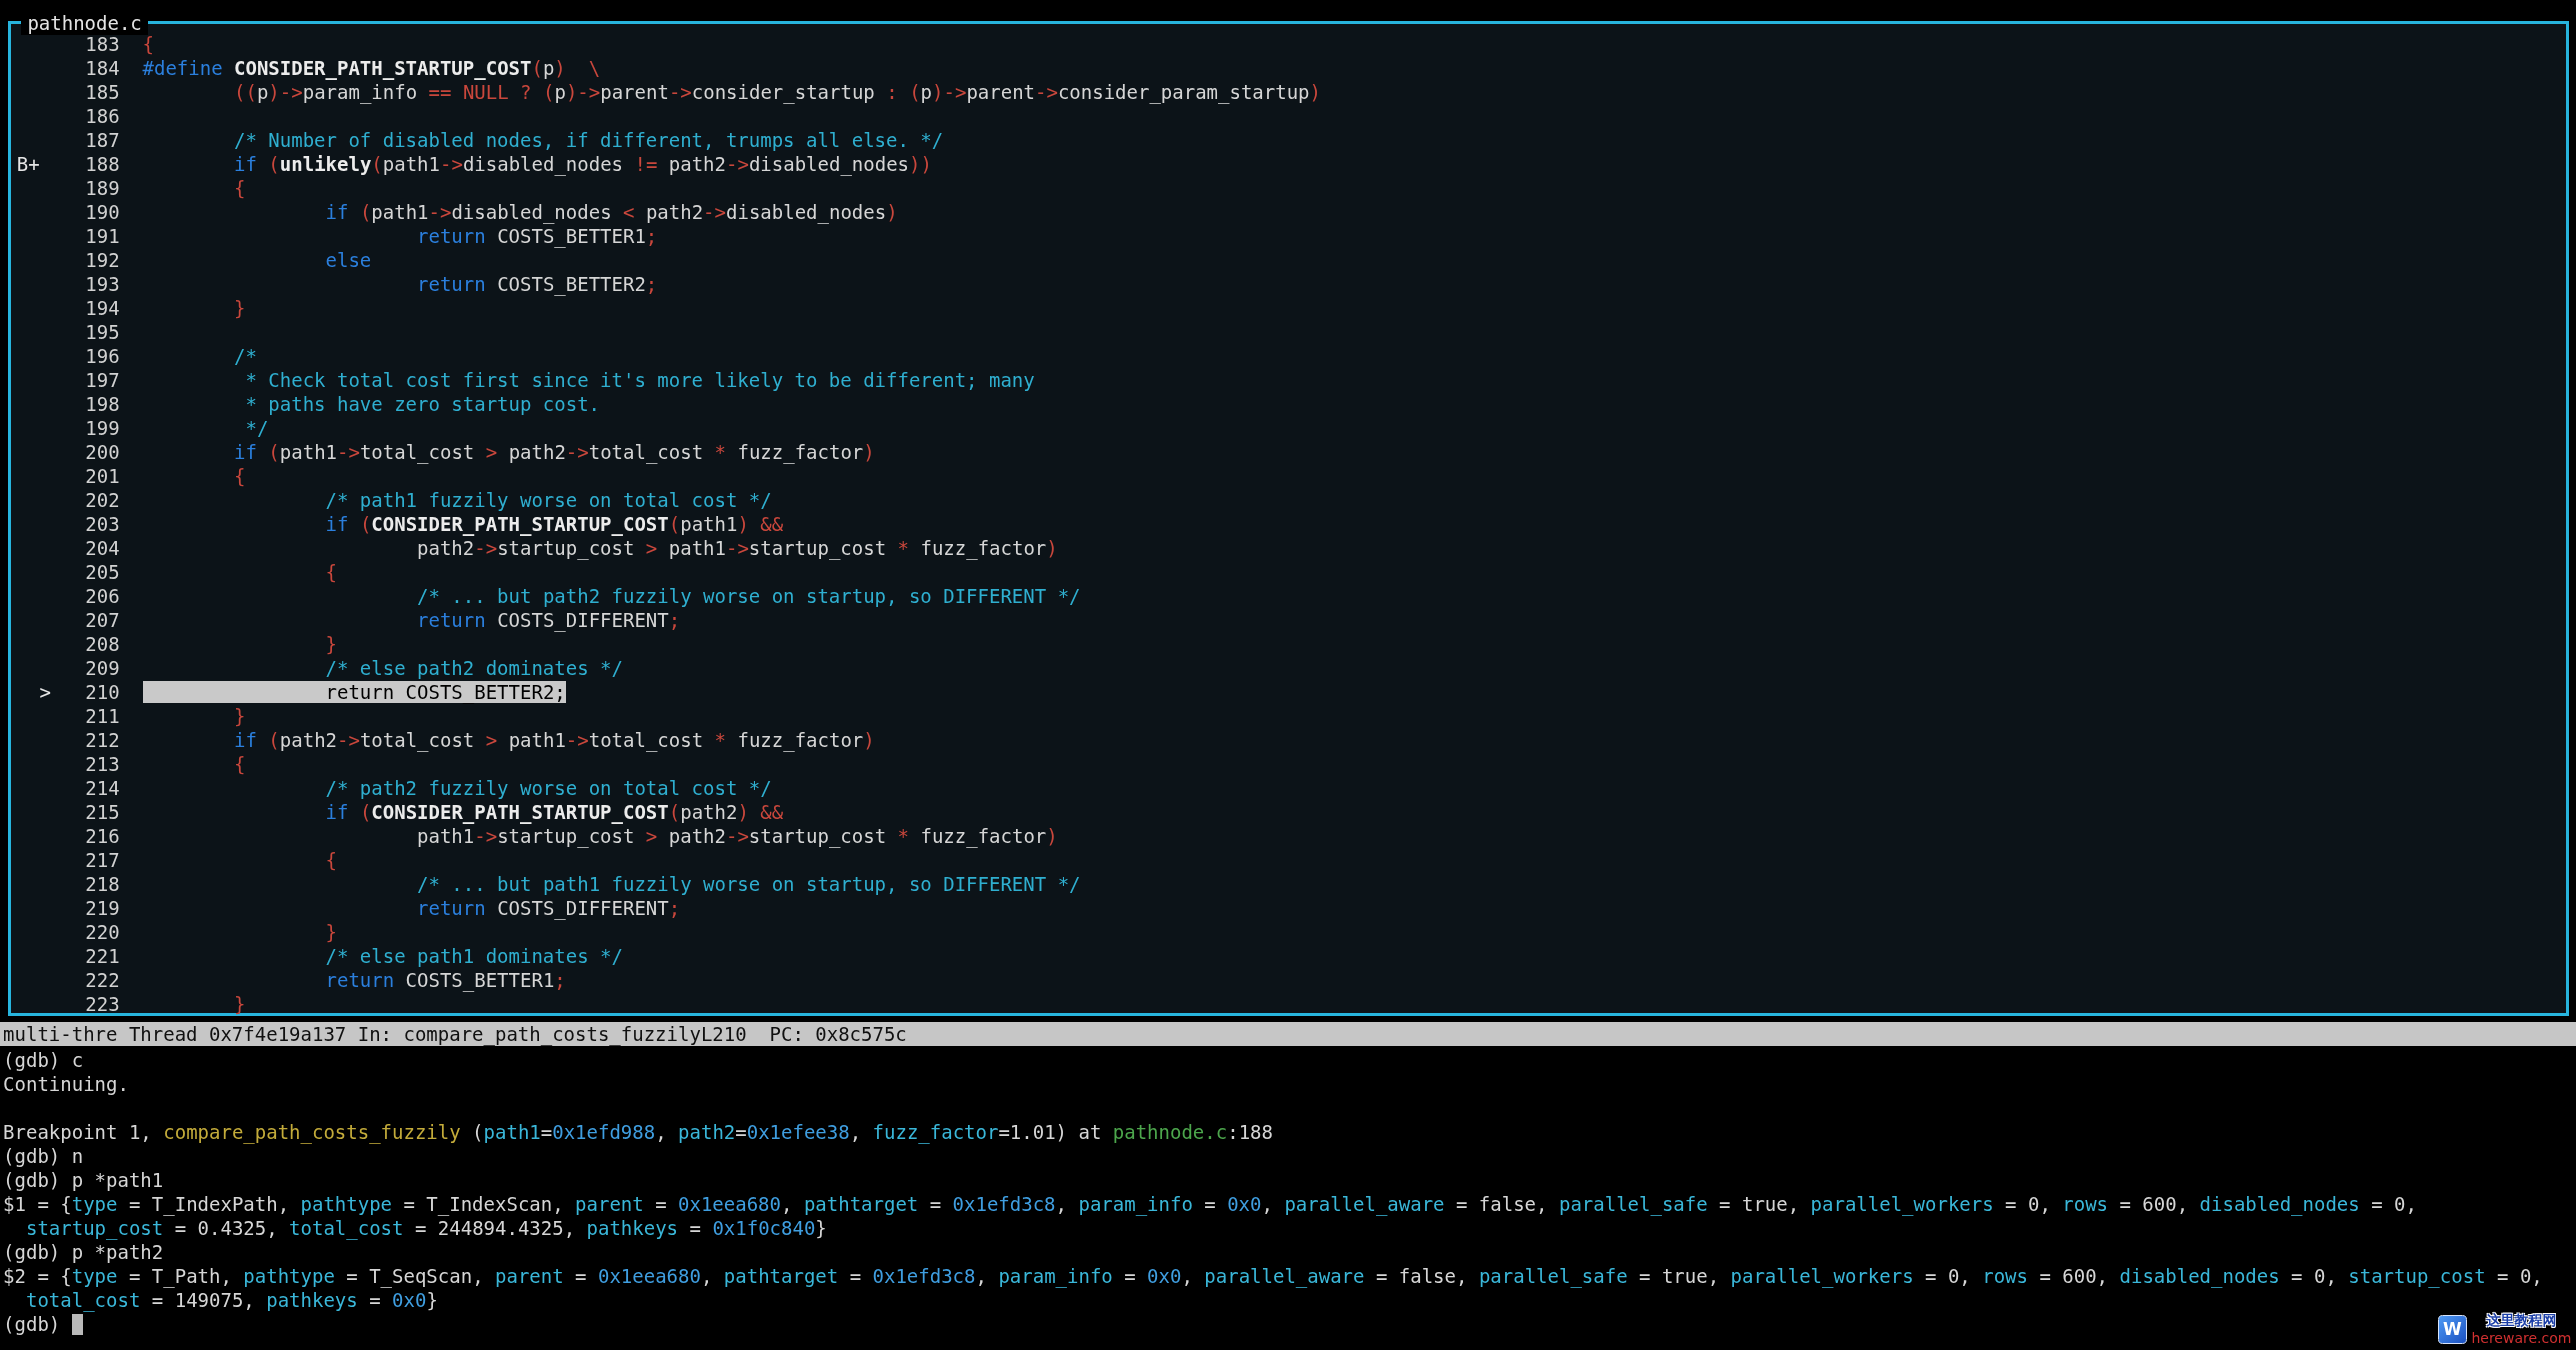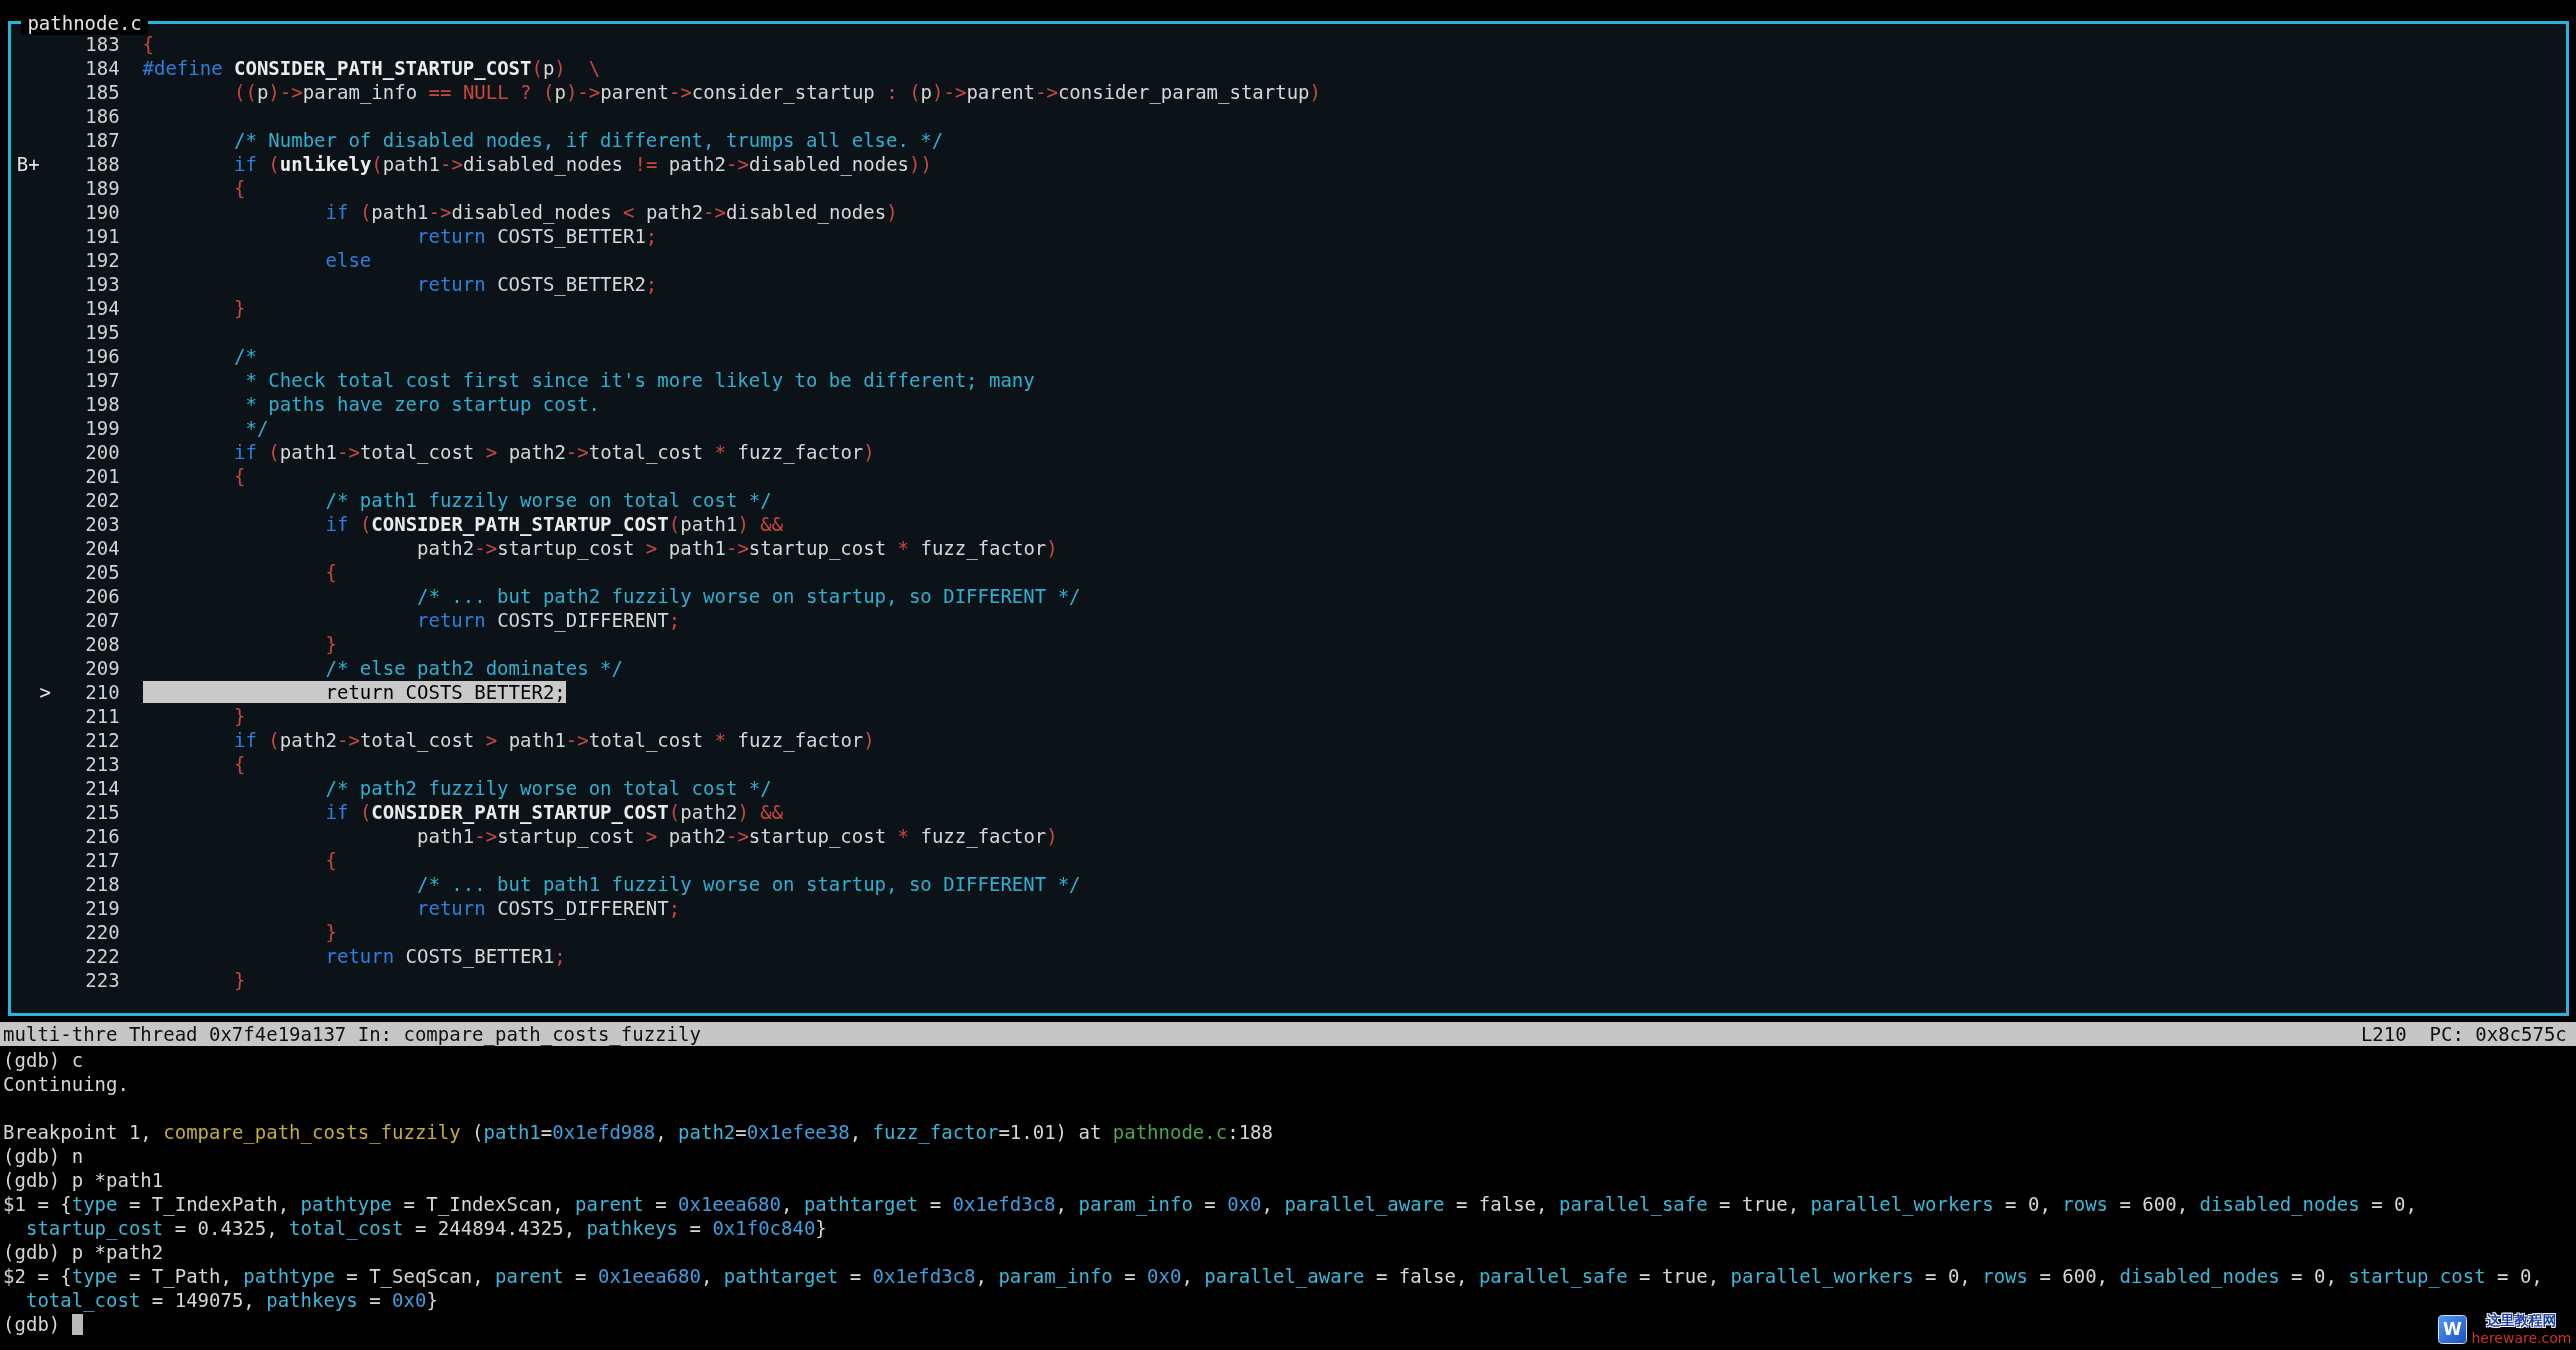--- a/index.html
+++ b/index.html
@@ -23,21 +23,21 @@
   .tok-k{color:#2b7fdd;font-weight:normal}
   .tok-f{color:#ececec;font-weight:bold}
   .tok-c{color:#2fafd0}
   .tok-s{color:#c9473c}
   .tok-v{color:#3ab7d9}
   .tok-a{color:#3f9ee0}
   .tok-fn{color:#c3ab3a}
   .tok-fl{color:#4ca64c}
   
   .status-bar{position:absolute;left:0;top:1022px;width:2576px;height:24.4px;background:#c6c6c6;
-              color:#101010;display:flex;justify-content:space-between;
+              color:#101010;display:flex;
               padding:0 9.2px 0 3.1px;line-height:24.4px;white-space:pre}
   
   .console{position:absolute;left:3.1px;top:1048px;right:11px}
   .cline{height:24px;white-space:pre}
   .cursor{display:inline-block;width:1ch;height:20.6px;background:#b9b9b9;
           vertical-align:middle;margin-bottom:2.3px}
   
   .watermark{position:absolute;right:4.6px;bottom:4.6px;display:flex;align-items:center;gap:4.6px;
              font-family:"DejaVu Sans", sans-serif;line-height:normal}
   .wm-icon{width:29px;height:29px;border-radius:4.6px;background:linear-gradient(135deg,#4e9af5,#1b50c0);
@@ -87,20 +87,21 @@
         <div class="line"><span class="gutter"></span><span class="lnum">211</span><span class="code"><span class="tok-p">        </span><span class="tok-s">}</span></span></div>
         <div class="line"><span class="gutter"></span><span class="lnum">212</span><span class="code"><span class="tok-p">        </span><span class="tok-k">if</span><span class="tok-p"> </span><span class="tok-s">(</span><span class="tok-p">path2</span><span class="tok-s">-&gt;</span><span class="tok-p">total_cost </span><span class="tok-s">&gt;</span><span class="tok-p"> path1</span><span class="tok-s">-&gt;</span><span class="tok-p">total_cost </span><span class="tok-s">*</span><span class="tok-p"> fuzz_factor</span><span class="tok-s">)</span></span></div>
         <div class="line"><span class="gutter"></span><span class="lnum">213</span><span class="code"><span class="tok-p">        </span><span class="tok-s">{</span></span></div>
         <div class="line"><span class="gutter"></span><span class="lnum">214</span><span class="code"><span class="tok-p">                </span><span class="tok-c">/* path2 fuzzily worse on total cost */</span></span></div>
         <div class="line"><span class="gutter"></span><span class="lnum">215</span><span class="code"><span class="tok-p">                </span><span class="tok-k">if</span><span class="tok-p"> </span><span class="tok-s">(</span><span class="tok-f">CONSIDER_PATH_STARTUP_COST</span><span class="tok-s">(</span><span class="tok-p">path2</span><span class="tok-s">)</span><span class="tok-p"> </span><span class="tok-s">&amp;&amp;</span></span></div>
         <div class="line"><span class="gutter"></span><span class="lnum">216</span><span class="code"><span class="tok-p">                        </span><span class="tok-p">path1</span><span class="tok-s">-&gt;</span><span class="tok-p">startup_cost </span><span class="tok-s">&gt;</span><span class="tok-p"> path2</span><span class="tok-s">-&gt;</span><span class="tok-p">startup_cost </span><span class="tok-s">*</span><span class="tok-p"> fuzz_factor</span><span class="tok-s">)</span></span></div>
         <div class="line"><span class="gutter"></span><span class="lnum">217</span><span class="code"><span class="tok-p">                </span><span class="tok-s">{</span></span></div>
         <div class="line"><span class="gutter"></span><span class="lnum">218</span><span class="code"><span class="tok-p">                        </span><span class="tok-c">/* ... but path1 fuzzily worse on startup, so DIFFERENT */</span></span></div>
         <div class="line"><span class="gutter"></span><span class="lnum">219</span><span class="code"><span class="tok-p">                        </span><span class="tok-k">return</span><span class="tok-p"> COSTS_DIFFERENT</span><span class="tok-s">;</span></span></div>
         <div class="line"><span class="gutter"></span><span class="lnum">220</span><span class="code"><span class="tok-p">                </span><span class="tok-s">}</span></span></div>
+        <div class="line"><span class="gutter"></span><span class="lnum">221</span><span class="code"><span class="tok-p">                </span><span class="tok-c">/* else path1 dominates */</span></span></div>
         <div class="line"><span class="gutter"></span><span class="lnum">222</span><span class="code"><span class="tok-p">                </span><span class="tok-k">return</span><span class="tok-p"> COSTS_BETTER1</span><span class="tok-s">;</span></span></div>
         <div class="line"><span class="gutter"></span><span class="lnum">223</span><span class="code"><span class="tok-p">        </span><span class="tok-s">}</span></span></div>
       </div>
   </div>
 
   <div class="status-bar">
     <span>multi-thre Thread 0x7f4e19a137 In: compare_path_costs_fuzzily</span>
     <span>L210  PC: 0x8c575c</span>
   </div>
 

